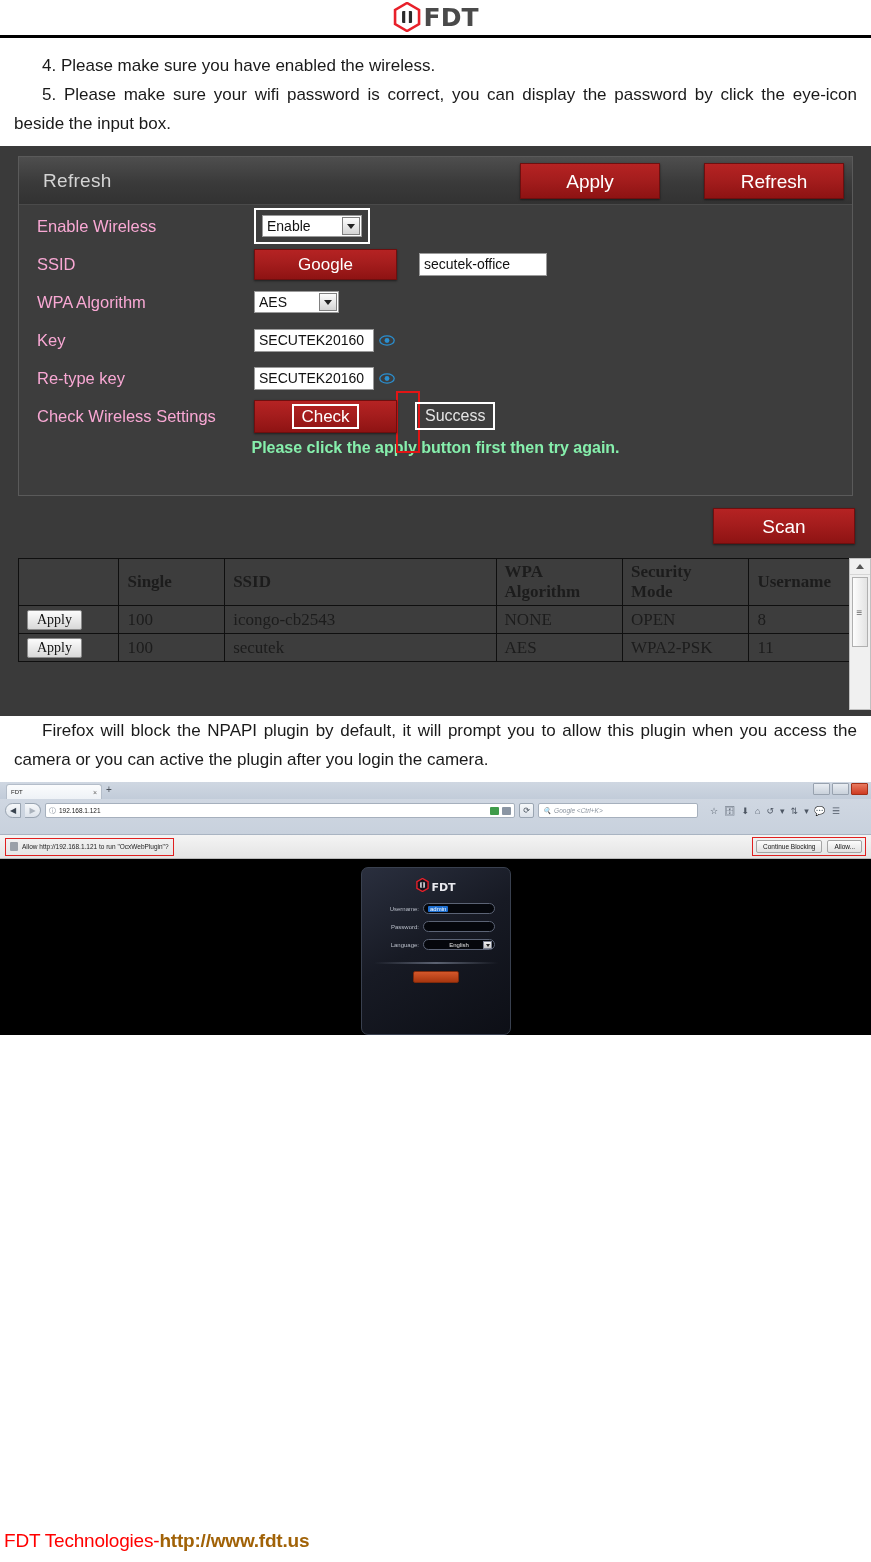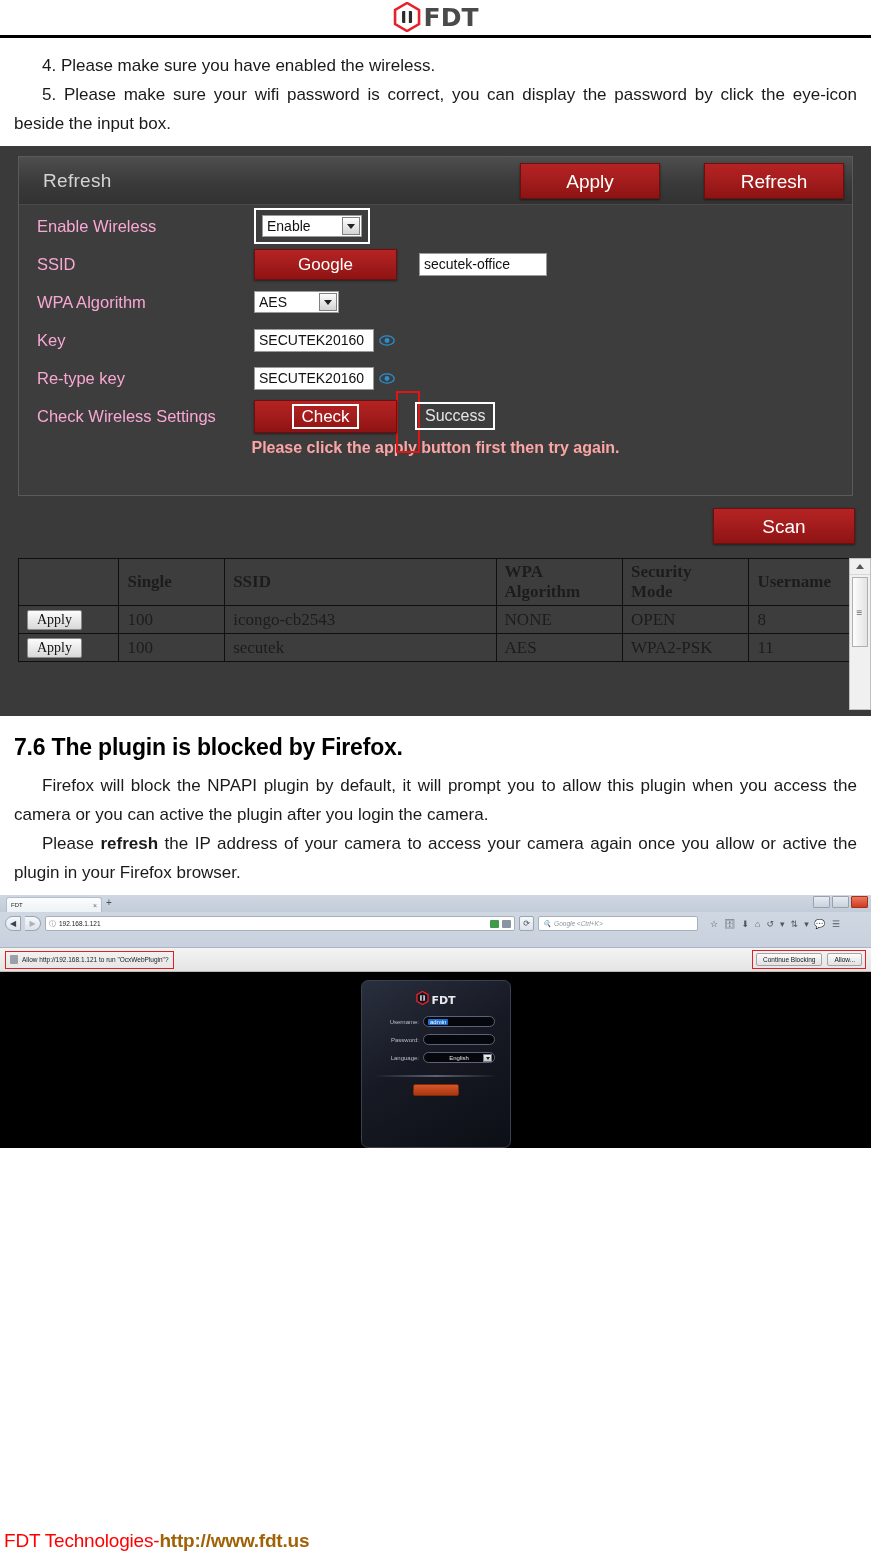--- a/index.html
+++ b/index.html
@@ -163,21 +163,21 @@
   }
   .redbox { border: 2px solid #ffffff; }
   .eye {
     color: #2a8fd0;
     font-size: 15px;
     line-height: 1;
   }
 
   .hint-text {
     text-align: center;
-    color: #fca5a5;
+    color: #86efac;
     font-size: 16px;
     font-weight: bold;
     margin-top: 4px;
   }
   .wl-scan {
     position: absolute;
     right: 16px;
     top: 362px;
     width: 142px;
     height: 36px;
@@ -616,23 +616,21 @@
   </tbody>
     </table>
 
   <div class="tbl-scrollbar">
     <div class="sb-up"></div>
     <div class="sb-thumb">≡</div>
   </div>
 </div>
 
 <div class="doc-body">
-  <h2 class="section-title">7.6 The plugin is blocked by Firefox.</h2>
   <p class="para indent">Firefox will block the NPAPI plugin by default, it will prompt you to allow this plugin when you access the camera or you can active the plugin after you login the camera.</p>
-  <p class="para indent"><span>Please </span><b>refresh</b><span> the IP address of your camera to access your camera again once you allow or active the plugin in your Firefox browser.</span></p>
 </div>
 
 <div class="shot-firefox">
 
   <div class="ff-chrome">
     <div class="ff-tabstrip">
       <div class="ff-tab">
         <span>FDT</span>
         <span class="tab-x">×</span>
       </div>

